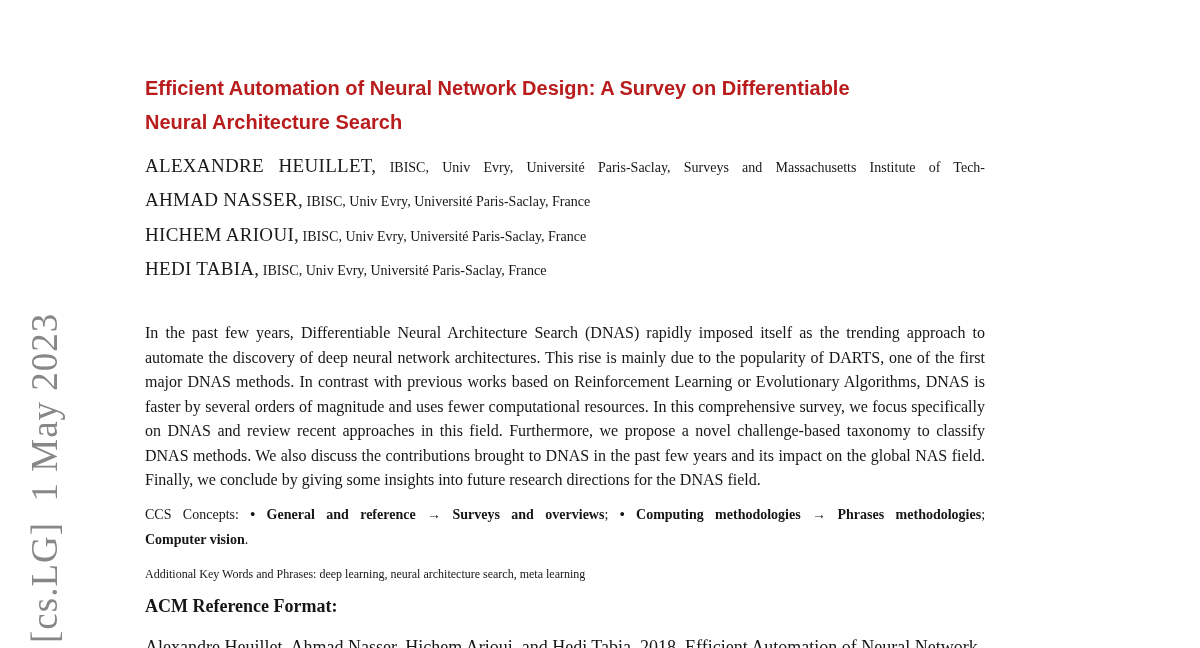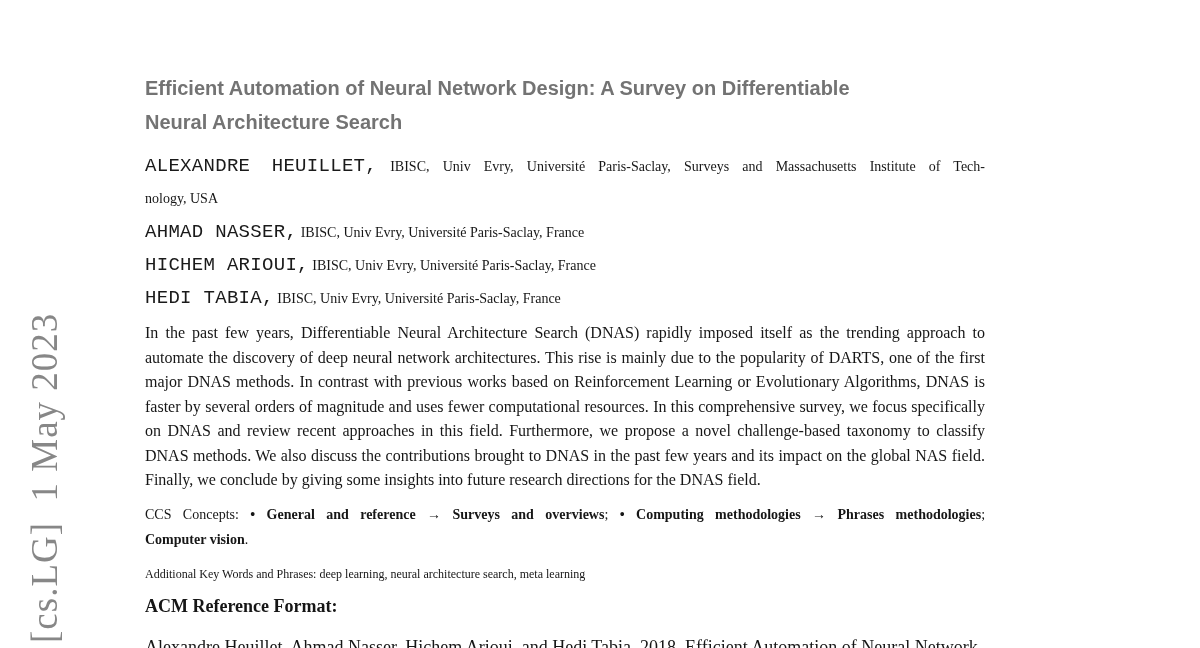--- a/index.html
+++ b/index.html
@@ -32,34 +32,34 @@
     left: 145px; top: 0;
     width: 840px;
   }
   .block { position: absolute; left: 0; width: 840px; margin: 0; }
   .title {
     top: 71px;
     font-family: "Liberation Sans", sans-serif;
     font-weight: bold;
     font-size: 20px;
     line-height: 34px;
-    color: #737373;
+    color: #b91c1c;
   }
   .authors { top: 150px; }
   .author-row {
     line-height: 32.3px;
     white-space: nowrap;
   }
   .author-row.justify-wrap {
     white-space: normal;
     text-align: justify;
     text-align-last: justify;
   }
   .author-name {
-    font-family: Liberation Mono, monospace;
+    font-family: Liberation Serif, serif;
     font-size: 19px;
     letter-spacing: 0.3px;
     color: #1a1a1a;
   }
   .affil {
     font-family: "Liberation Serif", serif;
     font-size: 14px;
     color: #161616;
   }
   .abstract {
@@ -81,21 +81,20 @@
 <div class="page">
 
   <div class="arxiv-watermark">[cs.LG]  1 May 2023</div>
 
   <div class="content">
 
     <h1 class="block title"><span>Efficient Automation of Neural Network Design: A Survey on Differentiable</span><br><span>Neural Architecture Search</span></h1>
 
     <div class="block authors">
       <div class="author-row justify-wrap"><span class="author-name">ALEXANDRE HEUILLET,</span><span class="affil"> IBISC, Univ Evry, Université Paris-Saclay, Surveys and Massachusetts Institute of Tech-</span></div>
-      <div class="author-row affil">nology, USA</div>
       <div class="author-row"><span class="author-name">AHMAD NASSER,</span><span class="affil"> IBISC, Univ Evry, Université Paris-Saclay, France</span></div>
       <div class="author-row"><span class="author-name">HICHEM ARIOUI,</span><span class="affil"> IBISC, Univ Evry, Université Paris-Saclay, France</span></div>
       <div class="author-row"><span class="author-name">HEDI TABIA,</span><span class="affil"> IBISC, Univ Evry, Université Paris-Saclay, France</span></div>
     </div>
 
     <p class="block abstract">In the past few years, Differentiable Neural Architecture Search (DNAS) rapidly imposed itself as the trending approach to automate the discovery of deep neural network architectures. This rise is mainly due to the popularity of DARTS, one of the first major DNAS methods. In contrast with previous works based on Reinforcement Learning or Evolutionary Algorithms, DNAS is faster by several orders of magnitude and uses fewer computational resources. In this comprehensive survey, we focus specifically on DNAS and review recent approaches in this field. Furthermore, we propose a novel challenge-based taxonomy to classify DNAS methods. We also discuss the contributions brought to DNAS in the past few years and its impact on the global NAS field. Finally, we conclude by giving some insights into future research directions for the DNAS field.</p>
 
     <div class="block ccs">
       <div class="ccs-line1"><span>CCS Concepts: </span><span class="b">• </span><span class="b">General and reference</span><span> → </span><span class="b">Surveys and overviews</span><span>; </span><span class="b">• </span><span class="b">Computing methodologies</span><span> → </span><span class="b">Phrases methodologies</span><span>;</span></div>
       <div class="ccs-line2"><span class="b">Computer vision</span><span>.</span></div>

